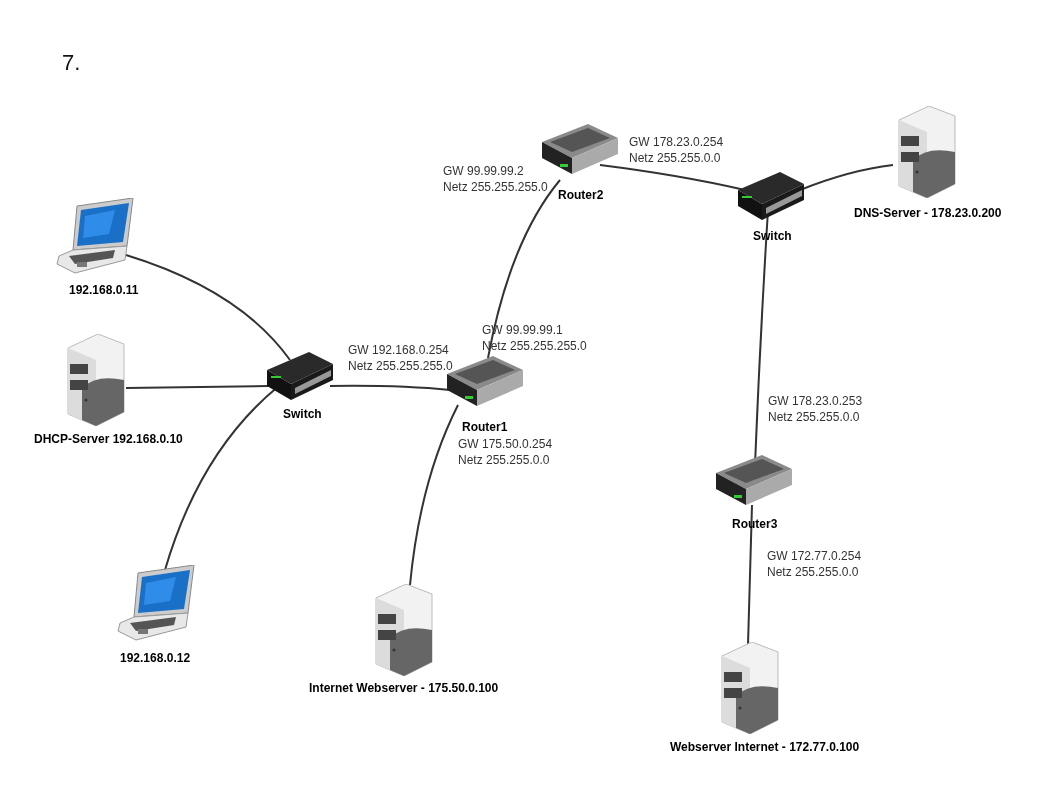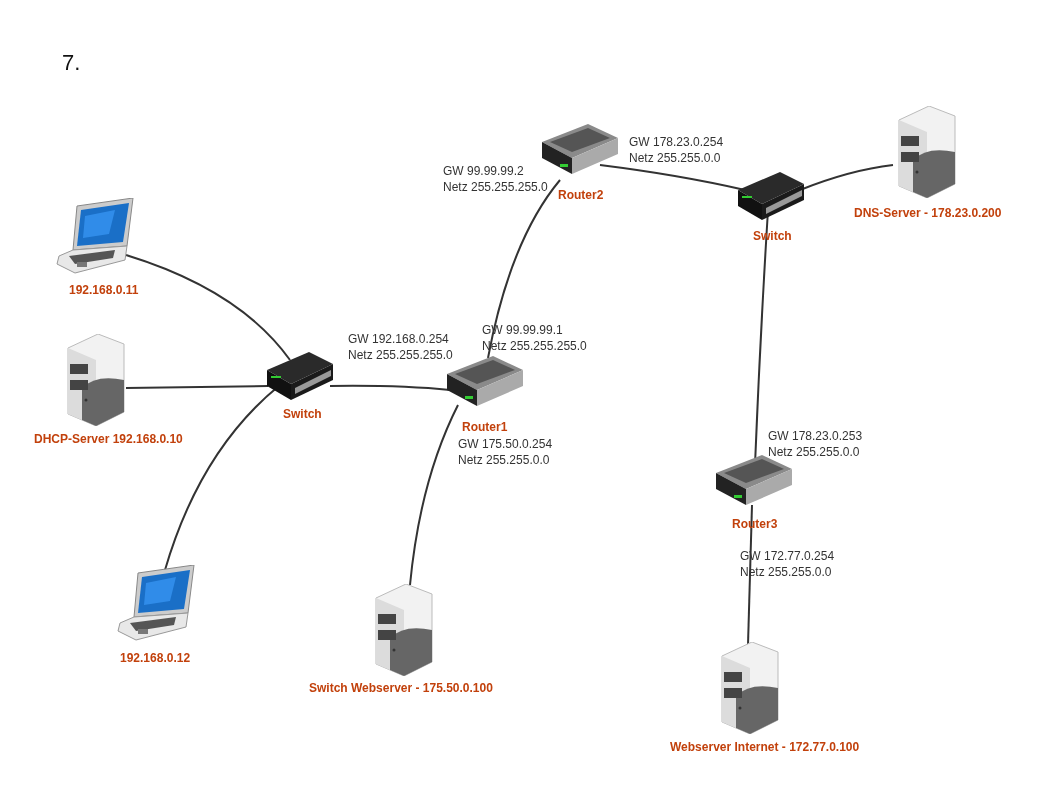--- a/index.html
+++ b/index.html
@@ -1,19 +1,19 @@
 <!DOCTYPE html>
 <html><head>
 <meta charset="utf-8">
 <style>
   html, body { margin:0; padding:0; background:#ffffff; }
   body { width:1055px; height:811px; position:relative; overflow:hidden; font-family:"Liberation Sans", sans-serif; }
   #stage { position:absolute; left:0; top:0; width:1055px; height:811px; }
   .heading { position:absolute; left:62px; top:50px; font-size:22px; color:#111; font-family:"Liberation Sans", sans-serif; }
-  .lbl { position:absolute; font-size:12px; font-weight:bold; color:#c2410c; white-space:nowrap; font-family:"Liberation Sans", sans-serif; }
+  .lbl { position:absolute; font-size:12px; font-weight:bold; color:#000000; white-space:nowrap; font-family:"Liberation Sans", sans-serif; }
   .ann { position:absolute; font-size:12px; color:#333; line-height:15.5px; white-space:nowrap; font-family:"Liberation Sans", sans-serif;margin-top:9px; }
   .ann div { margin:0; }
   .dev { position:absolute; }
 </style>
 </head>
 <body>
 
 <div id="stage">
 
   <svg width="1055" height="811" style="position:absolute;left:0;top:0">
@@ -119,53 +119,53 @@
   <div class="lbl" style="left:732px;top:517px">Router3</div>
 
   <svg class="dev" style="left:370px;top:584px" width="66" height="92" viewBox="0 0 66 92">
     <polygon points="6,14 36,0 62,10 62,78 34,92 6,80" fill="#f2f2f2" stroke="#bbb"></polygon>
     <polygon points="6,14 34,26 34,92 6,80" fill="#dcdcdc"></polygon>
     <path d="M20,54 Q34,40 62,46 L62,78 L34,92 L20,86 Z" fill="#666"></path>
     <rect x="8" y="30" width="18" height="10" fill="#444"></rect>
     <rect x="8" y="46" width="18" height="10" fill="#444"></rect>
     <circle cx="24" cy="66" r="1.5" fill="#333"></circle>
   </svg>
-  <div class="lbl" style="left:309px;top:681px">Switch Webserver - 175.50.0.100</div>
+  <div class="lbl" style="left:309px;top:681px">Internet Webserver - 175.50.0.100</div>
 
   <svg class="dev" style="left:716px;top:642px" width="66" height="92" viewBox="0 0 66 92">
     <polygon points="6,14 36,0 62,10 62,78 34,92 6,80" fill="#f2f2f2" stroke="#bbb"></polygon>
     <polygon points="6,14 34,26 34,92 6,80" fill="#dcdcdc"></polygon>
     <path d="M20,54 Q34,40 62,46 L62,78 L34,92 L20,86 Z" fill="#666"></path>
     <rect x="8" y="30" width="18" height="10" fill="#444"></rect>
     <rect x="8" y="46" width="18" height="10" fill="#444"></rect>
     <circle cx="24" cy="66" r="1.5" fill="#333"></circle>
   </svg>
   <div class="lbl" style="left:670px;top:740px">Webserver Internet - 172.77.0.100</div>
 
-  <div class="ann" style="left:348px;top:323px">
+  <div class="ann" style="left:348px;top:334px">
     <div>GW  192.168.0.254</div>
     <div>Netz 255.255.255.0</div>
   </div>
   <div class="ann" style="left:482px;top:314px">
     <div>GW  99.99.99.1</div>
     <div>Netz 255.255.255.0</div>
   </div>
   <div class="ann" style="left:458px;top:428px">
     <div>GW 175.50.0.254</div>
     <div>Netz 255.255.0.0</div>
   </div>
   <div class="ann" style="left:443px;top:155px">
     <div>GW  99.99.99.2</div>
     <div>Netz 255.255.255.0</div>
   </div>
   <div class="ann" style="left:629px;top:126px">
     <div>GW  178.23.0.254</div>
     <div>Netz 255.255.0.0</div>
   </div>
-  <div class="ann" style="left:768px;top:420px">
+  <div class="ann" style="left:768px;top:385px">
     <div>GW  178.23.0.253</div>
     <div>Netz 255.255.0.0</div>
   </div>
-  <div class="ann" style="left:740px;top:540px">
+  <div class="ann" style="left:767px;top:540px">
     <div>GW  172.77.0.254</div>
     <div>Netz 255.255.0.0</div>
   </div>
 </div>
 
 </body></html>

